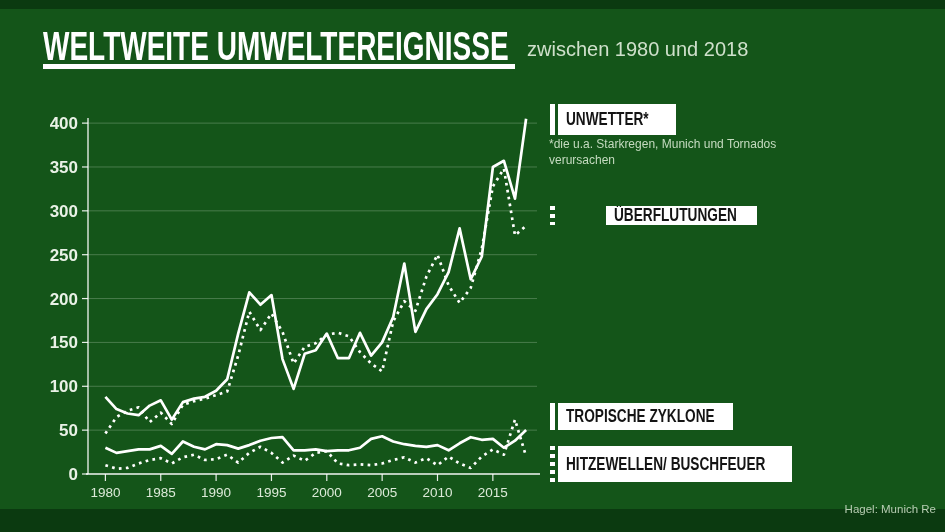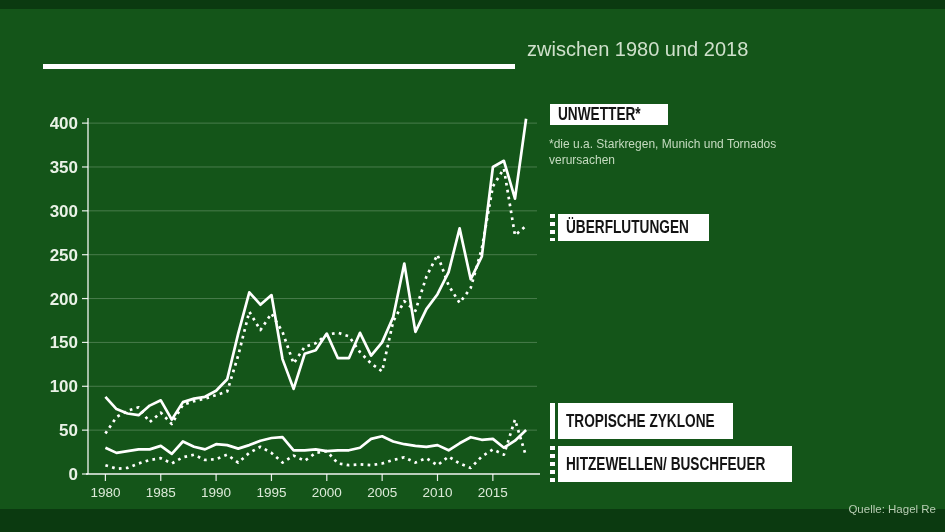--- a/index.html
+++ b/index.html
@@ -29,23 +29,23 @@
   .ln.dotted{stroke-dasharray:2.7 4.3;stroke-linecap:butt;}
   .ylab{fill:#e9f1e6;font-size:17px;font-weight:bold;}
   .xlab{fill:#dcead8;font-size:13.5px;}
 
   .legend{position:absolute;display:flex;align-items:stretch;}
   .legend .bar{width:5px;margin-right:3px;background:#ffffff;}
   .legend .bar.dotted{background:repeating-linear-gradient(to bottom,#ffffff 0 4px,transparent 4px 8px);}
   .legend .box{background:#ffffff;color:#141414;display:flex;align-items:center;padding-left:8px;overflow:hidden;}
   .legend .box span{display:inline-block;transform:scaleX(0.78);transform-origin:0 50%;
     font-weight:bold;font-size:17.5px;white-space:nowrap;letter-spacing:0px;}
-  #legend-unwetter{left:550px;top:104px;height:31px;flex-direction:column;}  #legend-unwetter .box{width:110px;}
-  #legend-ueberflutungen{left:550px;top:214px;height:27px;} #legend-ueberflutungen .box{width:143px;}
-  #legend-zyklone{left:550px;top:403px;height:36px;} #legend-zyklone .box{width:167px;}
+  #legend-unwetter{left:550px;top:104px;height:31px;}  #legend-unwetter .box{width:110px;}
+  #legend-ueberflutungen{left:550px;top:206px;height:19px;gap:48px;} #legend-ueberflutungen .box{width:143px;}
+  #legend-zyklone{left:550px;top:403px;height:27px;} #legend-zyklone .box{width:167px;}
   #legend-hitzewellen{left:550px;top:446px;height:36px;} #legend-hitzewellen .box{width:226px;}
 
   #footnote{position:absolute;left:549px;top:136px;font-size:12px;line-height:1.35;color:#c5dbc0;}
   #source{position:absolute;right:9px;top:503px;font-size:11.5px;color:#b7cdb2;}
 </style>
 </head>
 <body>
 
 <div id="stage">
   <div class="band" id="band-top"></div>
@@ -95,20 +95,23 @@
       <line x1="437.5" x2="437.5" y1="474" y2="481" class="tick"></line>
       <text x="437.5" y="497" text-anchor="middle" class="xlab">2010</text>
       <line x1="492.85" x2="492.85" y1="474" y2="481" class="tick"></line>
       <text x="492.85" y="497" text-anchor="middle" class="xlab">2015</text>
       <polyline points="105.4,396.8 116.5,409.1 127.5,413.5 138.6,415.2 149.7,405.6 160.8,400.3 171.8,419.6 182.9,402.1 194.0,398.6 205.0,396.8 216.1,390.7 227.2,379.3 238.2,333.6 249.3,292.4 260.4,304.7 271.5,295.1 282.5,359.1 293.6,388.9 304.7,353.8 315.7,350.3 326.8,333.6 337.9,358.2 348.9,358.2 360.0,332.8 371.1,355.6 382.1,342.4 393.2,317.0 404.3,263.5 415.4,331.9 426.4,309.1 437.5,294.2 448.6,272.2 459.6,228.4 470.7,279.3 481.8,256.5 492.9,167.0 503.9,160.8 515.0,198.6 526.1,118.7" class="ln solid"></polyline>
       <polyline points="105.4,433.6 116.5,417.0 127.5,410.8 138.6,407.3 149.7,422.2 160.8,412.6 171.8,424.0 182.9,404.7 194.0,401.2 205.0,398.6 216.1,395.1 227.2,391.5 238.2,355.6 249.3,311.7 260.4,330.1 271.5,313.5 282.5,331.9 293.6,363.5 304.7,346.8 315.7,343.3 326.8,334.5 337.9,332.8 348.9,336.3 360.0,352.1 371.1,363.5 382.1,371.4 393.2,321.4 404.3,301.2 415.4,310.8 426.4,276.6 437.5,254.7 448.6,285.4 459.6,302.9 470.7,288.0 481.8,248.6 492.9,186.3 503.9,168.7 515.0,235.4 526.1,225.8" class="ln dotted"></polyline>
       <polyline points="105.4,447.7 116.5,452.9 127.5,451.2 138.6,449.4 149.7,449.4 160.8,445.9 171.8,453.8 182.9,441.5 194.0,446.8 205.0,449.4 216.1,444.2 227.2,445.1 238.2,448.6 249.3,445.1 260.4,440.7 271.5,438.0 282.5,437.2 293.6,450.3 304.7,450.3 315.7,449.4 326.8,451.2 337.9,450.3 348.9,450.3 360.0,447.7 371.1,438.9 382.1,436.3 393.2,441.5 404.3,444.2 415.4,445.9 426.4,446.8 437.5,445.1 448.6,450.3 459.6,443.3 470.7,437.2 481.8,439.8 492.9,438.9 503.9,447.7 515.0,440.7 526.1,430.1" class="ln solid"></polyline>
       <polyline points="105.4,465.2 116.5,468.7 127.5,467.9 138.6,463.5 149.7,460.0 160.8,458.2 171.8,463.5 182.9,457.3 194.0,454.7 205.0,460.0 216.1,459.1 227.2,454.7 238.2,462.6 249.3,452.9 260.4,446.8 271.5,452.9 282.5,462.6 293.6,455.6 304.7,460.8 315.7,452.9 326.8,451.2 337.9,463.5 348.9,465.2 360.0,464.4 371.1,465.2 382.1,463.5 393.2,460.0 404.3,457.3 415.4,462.6 426.4,458.2 437.5,465.2 448.6,456.5 459.6,463.5 470.7,467.9 481.8,456.5 492.9,449.4 503.9,454.7 515.0,419.6 526.1,456.5" class="ln dotted"></polyline>
     </svg>
 
+  <div id="page-title">
+    <span class="squeeze">WELTWEITE UMWELTEREIGNISSE</span>
+  </div>
   <div id="title-underline"></div>
   <div id="subtitle">zwischen 1980 und 2018</div>
 
   <div class="legend" id="legend-unwetter">
     <div class="bar solid"></div>
     <div class="box">
         <span>UNWETTER*</span>
       </div>
   </div>
   <div id="footnote">
@@ -130,14 +133,14 @@
       </div>
   </div>
 
   <div class="legend" id="legend-hitzewellen">
     <div class="bar dotted"></div>
     <div class="box">
         <span>HITZEWELLEN/ BUSCHFEUER</span>
       </div>
   </div>
 
-  <div id="source">Quelle: Hagel Re</div>
+  <div id="source">Hagel: Munich Re</div>
 </div>
 
 </body></html>

